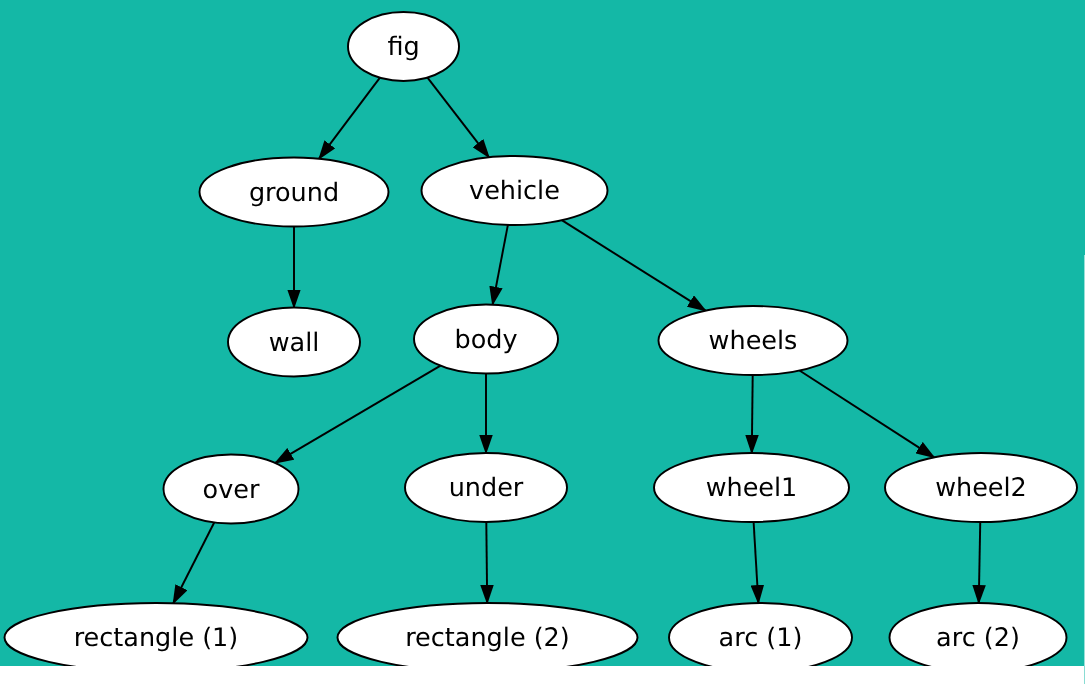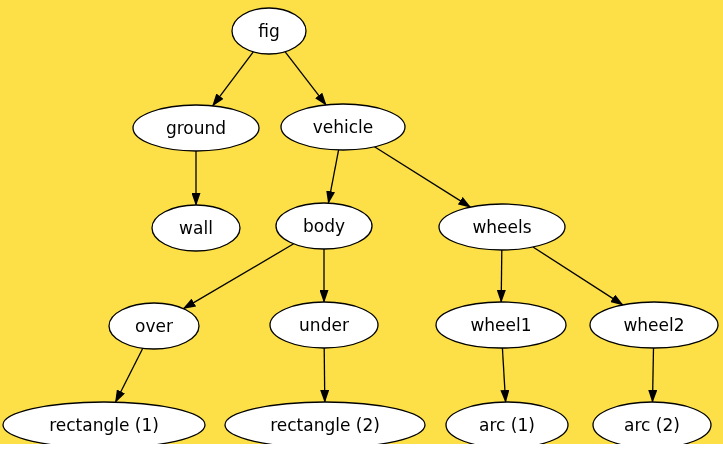--- a/index.html
+++ b/index.html
@@ -5,21 +5,21 @@
   html, body {
     margin: 0;
     padding: 0;
     background: #ffffff;
     font-family: "DejaVu Sans", sans-serif;
   }
   #canvas {
     position: relative;
     width: 723px;
     height: 444px;
-    background: #fde047;
+    background: #14b8a6;
     overflow: hidden;
   }
   #graph-svg {
     display: block;
   }
   #graph-svg text {
     font-family: "DejaVu Sans", sans-serif;
     font-size: 17px;
     fill: #000000;
     text-anchor: middle;

